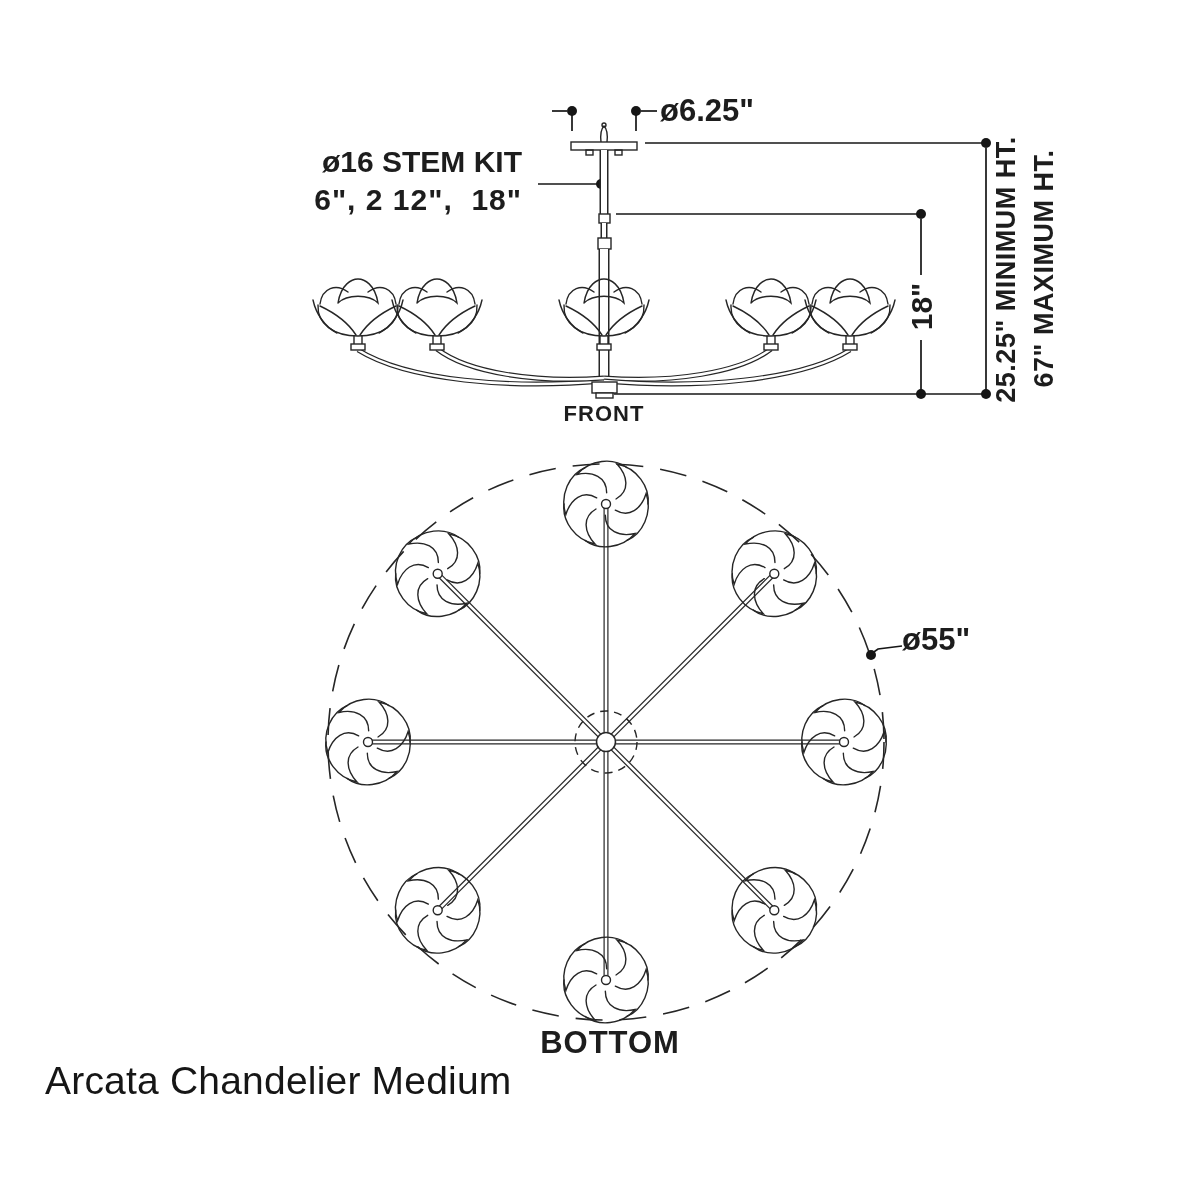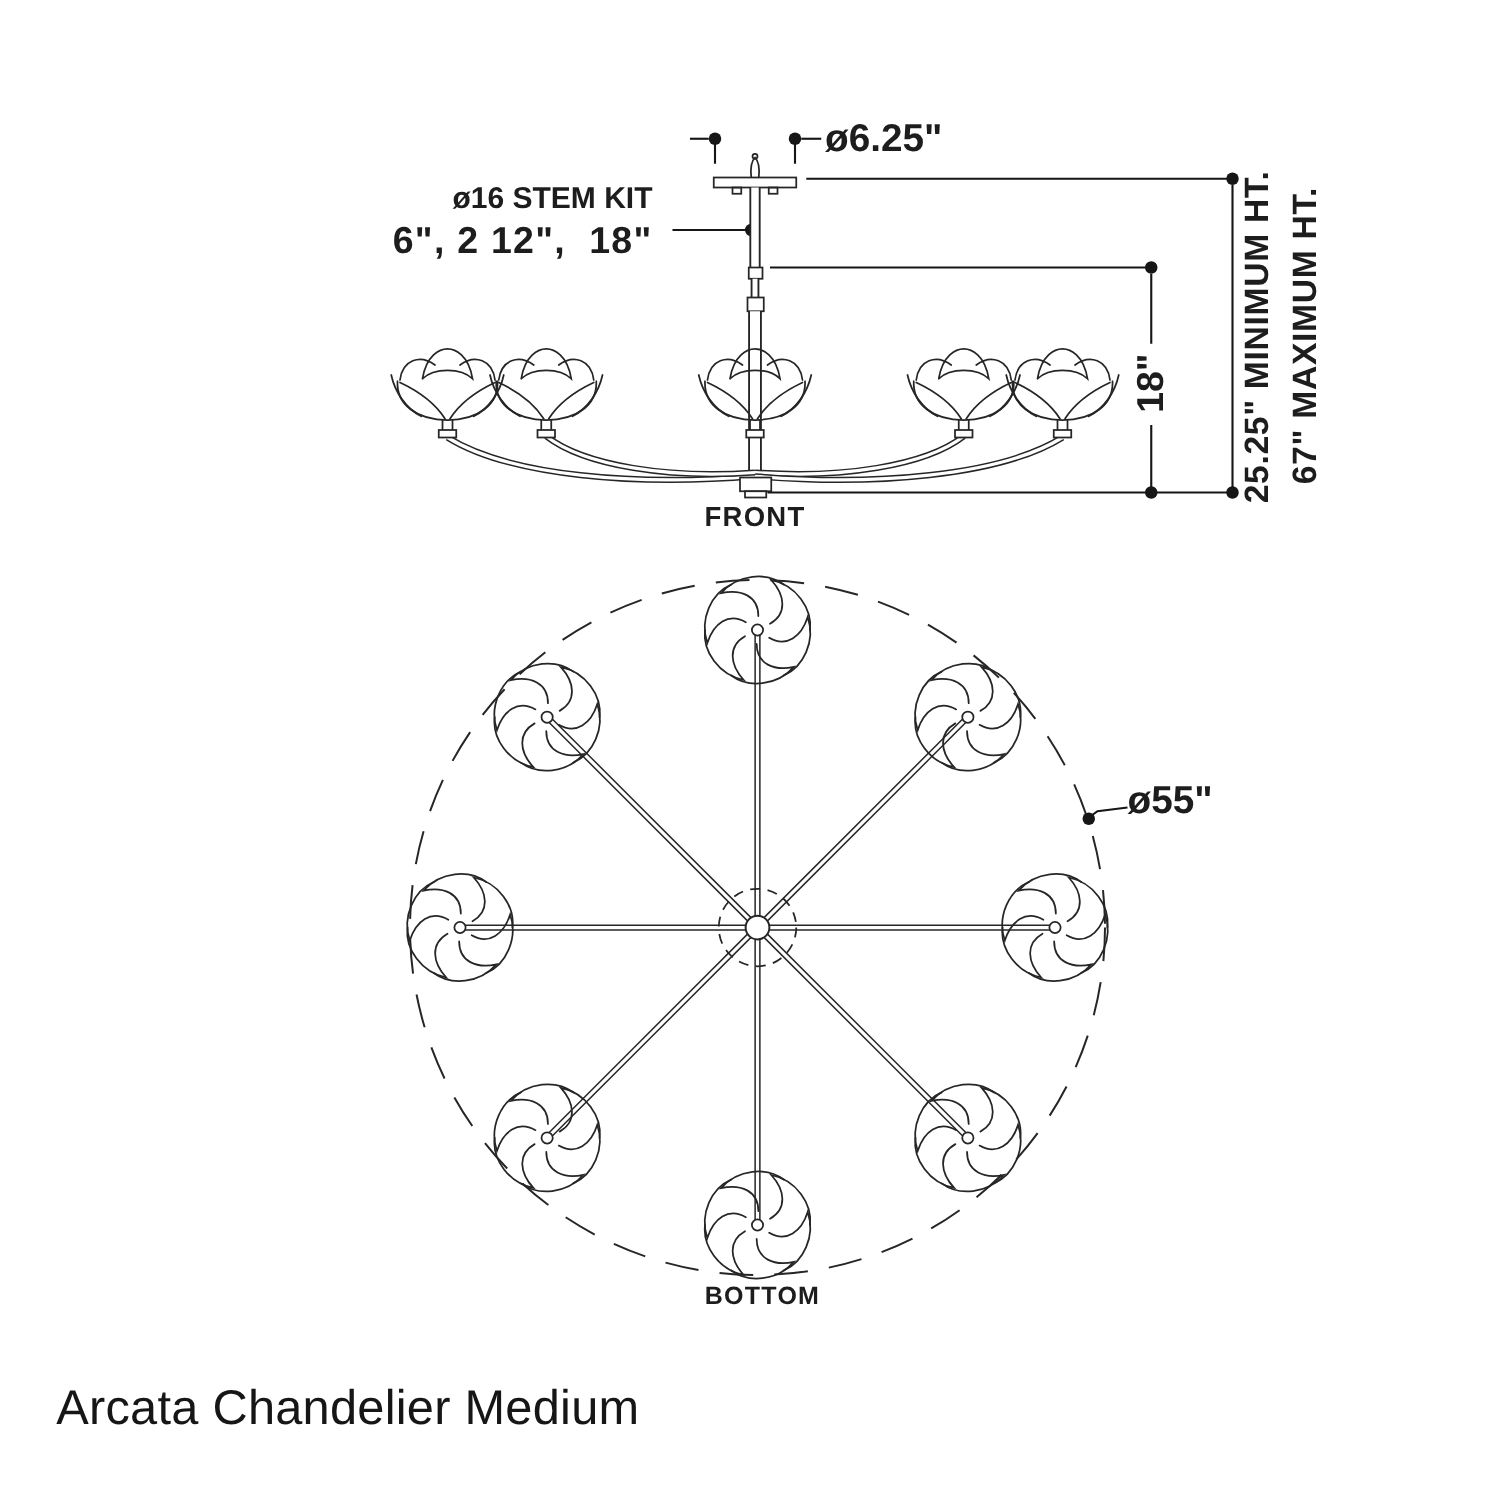--- a/index.html
+++ b/index.html
@@ -4,29 +4,29 @@
 <style>
   html,body { margin:0; padding:0; background:#ffffff; }
   .stage { position:relative; width:1200px; height:1200px; background:#ffffff; overflow:hidden;
            font-family:"Liberation Sans", sans-serif; }
   .stage svg { position:absolute; left:0; top:0; }
   .lbl { position:absolute; color:#1d1d1d; font-weight:bold; white-space:pre; line-height:1.05; }
   .rot { display:flex; align-items:center; justify-content:center; transform:rotate(-90deg); }
 
   .lbl-canopy-dia   { left:660px; top:95px;  font-size:31px; }
   .stemkit          { position:absolute; left:298px; top:146px; width:224px; text-align:right; }
-  .lbl-stemkit-1    { position:static; display:block; font-size:24px; }
+  .lbl-stemkit-1    { position:static; display:block; font-size:30px; }
   .lbl-stemkit-2    { position:static; display:block; font-size:30px; margin-top:6px; letter-spacing:1px; }
   .lbl-front        { left:502px; top:402px; width:204px; text-align:center; font-size:22px; letter-spacing:1px; }
   .lbl-18           { left:851px; top:288px; width:140px; height:37px; font-size:30px; }
   .lbl-min-ht       { left:846px; top:254px; width:320px; height:31px; font-size:27px; letter-spacing:.5px; }
   .lbl-max-ht       { left:884px; top:253px; width:320px; height:31px; font-size:27px; letter-spacing:.5px; }
   .lbl-55-dia       { left:902px; top:624px; font-size:31px; }
-  .lbl-bottom       { left:503px; top:1027px; width:214px; text-align:center; font-size:20px; letter-spacing:1px; }
-  .lbl-caption      { left:45px;  top:1107px; font-size:39px; font-weight:normal; color:#161616; letter-spacing:.2px; }
+  .lbl-bottom       { left:503px; top:1027px; width:214px; text-align:center; font-size:31px; letter-spacing:1px; }
+  .lbl-caption      { left:45px;  top:1061px; font-size:39px; font-weight:normal; color:#161616; letter-spacing:.2px; }
 </style>
 </head>
 <body>
 
 <div class="stage">
 
 <svg width="1200" height="1200" viewBox="0 0 1200 1200">
   <defs>
 
     <g id="tulip" stroke="#262626" stroke-width="1.4" fill="none" stroke-linecap="round">

